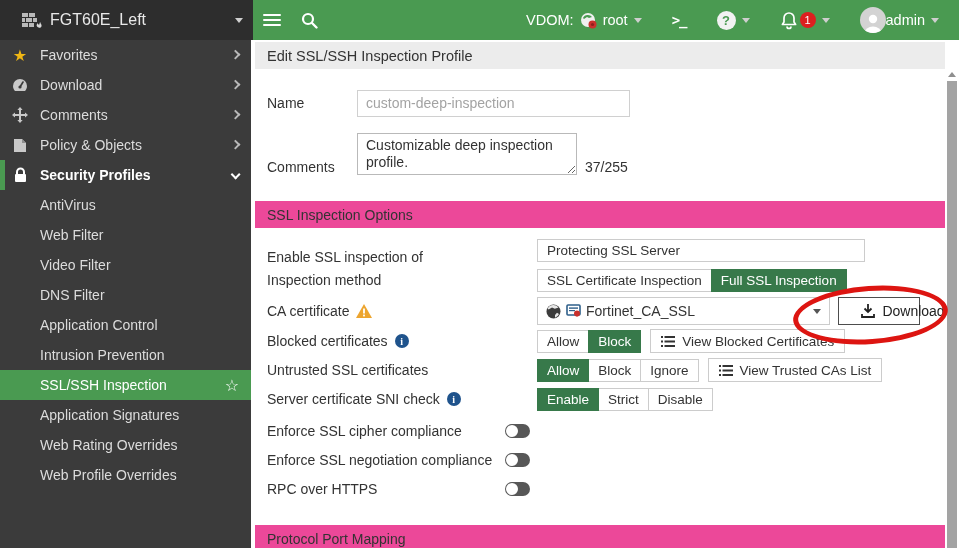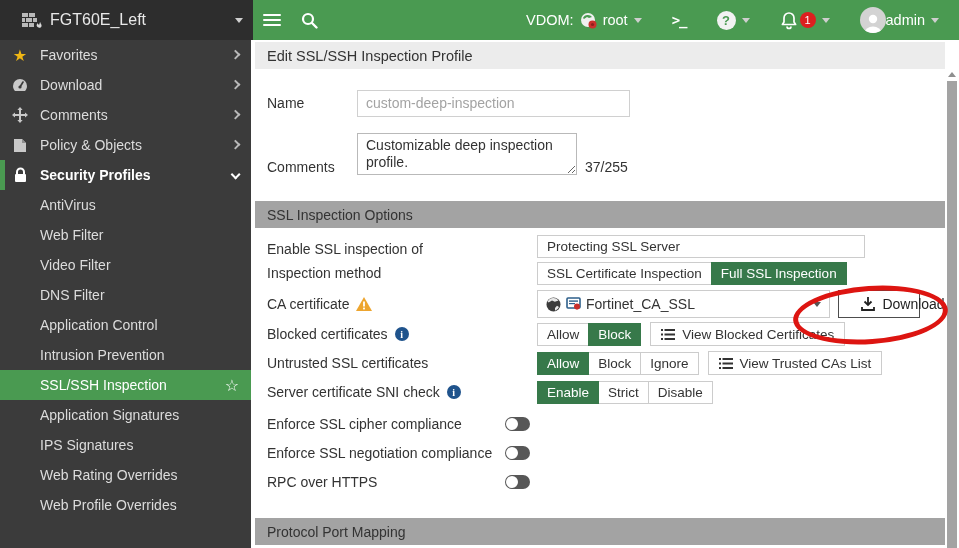--- a/index.html
+++ b/index.html
@@ -37,21 +37,21 @@
   .nav-item.active { background:#4a9a51; color:#fff; }
   .chev { display:inline-block; border:solid #b9b9b9; border-width:0 2px 2px 0; padding:2.6px; }
   .chev.right { transform:rotate(-45deg); }
   .chev.down { transform:rotate(45deg); border-color:#fff; }
   .fav-star { color:#f0b714; font-size:16px; }
   .outline-star { color:#fff; font-size:16px; }
 
   
   .main { position:absolute; top:40px; left:251px; width:708px; height:508px; background:#fff; }
   .pagehead { margin:2px 14px 0 4px; height:27px; background:#ececec; display:flex; align-items:center; padding-left:12px; font-size:14.5px; color:#333; }
-  .sechead { margin:0 14px 0 4px; height:27px; background:#a3a3a3; display:flex; align-items:center; padding-left:12px; font-size:14px; color:#333; }
+  .sechead { margin:0 14px 0 4px; height:27px; background:#ec4899; display:flex; align-items:center; padding-left:12px; font-size:14px; color:#333; }
   .frow { display:flex; padding-left:16px; align-items:center; }
   .flabel { font-size:14px; color:#333; display:flex; align-items:center; gap:7px; }
   .w90  .flabel { width:90px; }
   .w270 .flabel { width:270px; align-self:flex-start; }
   .w270c .flabel { width:270px; }
   .w238 .flabel { width:238px; }
 
   .name-input { width:273px; height:27px; border:1px solid #d0d0d0; font-size:14px; padding:0 8px; color:#333; font-family:"Liberation Sans",sans-serif; }
   .name-input::placeholder { color:#a3a3a3; }
   .comments-area { width:220px; height:42px; border:1px solid #b9b9b9; font-size:14px; padding:3px 8px; color:#333; resize:both; font-family:"Liberation Sans",sans-serif; line-height:17px; }
@@ -240,23 +240,20 @@
       <span class="lbl">Intrusion Prevention</span>
     </div>
   <div class="nav-item sub active">
     <span class="lbl">SSL/SSH Inspection</span>
     <span class="outline-star">☆</span>
   </div>
   <div class="nav-item sub">
       <span class="lbl">Application Signatures</span>
     </div>
   <div class="nav-item sub">
-      <span class="lbl">IPS Signatures</span>
-    </div>
-  <div class="nav-item sub">
       <span class="lbl">Web Rating Overrides</span>
     </div>
   <div class="nav-item sub">
       <span class="lbl">Web Profile Overrides</span>
     </div>
 </div>
 
 <div class="main">
   <div class="pagehead">Edit SSL/SSH Inspection Profile</div>
 
@@ -267,21 +264,21 @@
 
   <div class="frow w90" style="margin-top:16px; align-items:flex-end;">
     <span class="flabel" style="margin-top:5px;">Comments</span>
     <textarea class="comments-area" style="">Customizable deep inspection profile.</textarea>
     <span class="counter">37/255</span>
   </div>
 
   <div class="sechead" style="margin-top:26px;">SSL Inspection Options</div>
 
   <div class="frow w270" style="margin-top:7px;">
-    <span class="flabel" style="margin-top:6px;">Enable SSL inspection of</span>
+    <span class="flabel" style="margin-top:14px;">Enable SSL inspection of</span>
     <div class="stackgrp">
       <button class="seg">Protecting SSL Server</button>
     </div>
   </div>
 
   <div class="frow w270c" style="margin-top:3px; height:24px;">
     <span class="flabel">Inspection method</span>
     <button class="seg">SSL Certificate Inspection</button>
     <button class="seg sel">Full SSL Inspection</button>
   </div>

